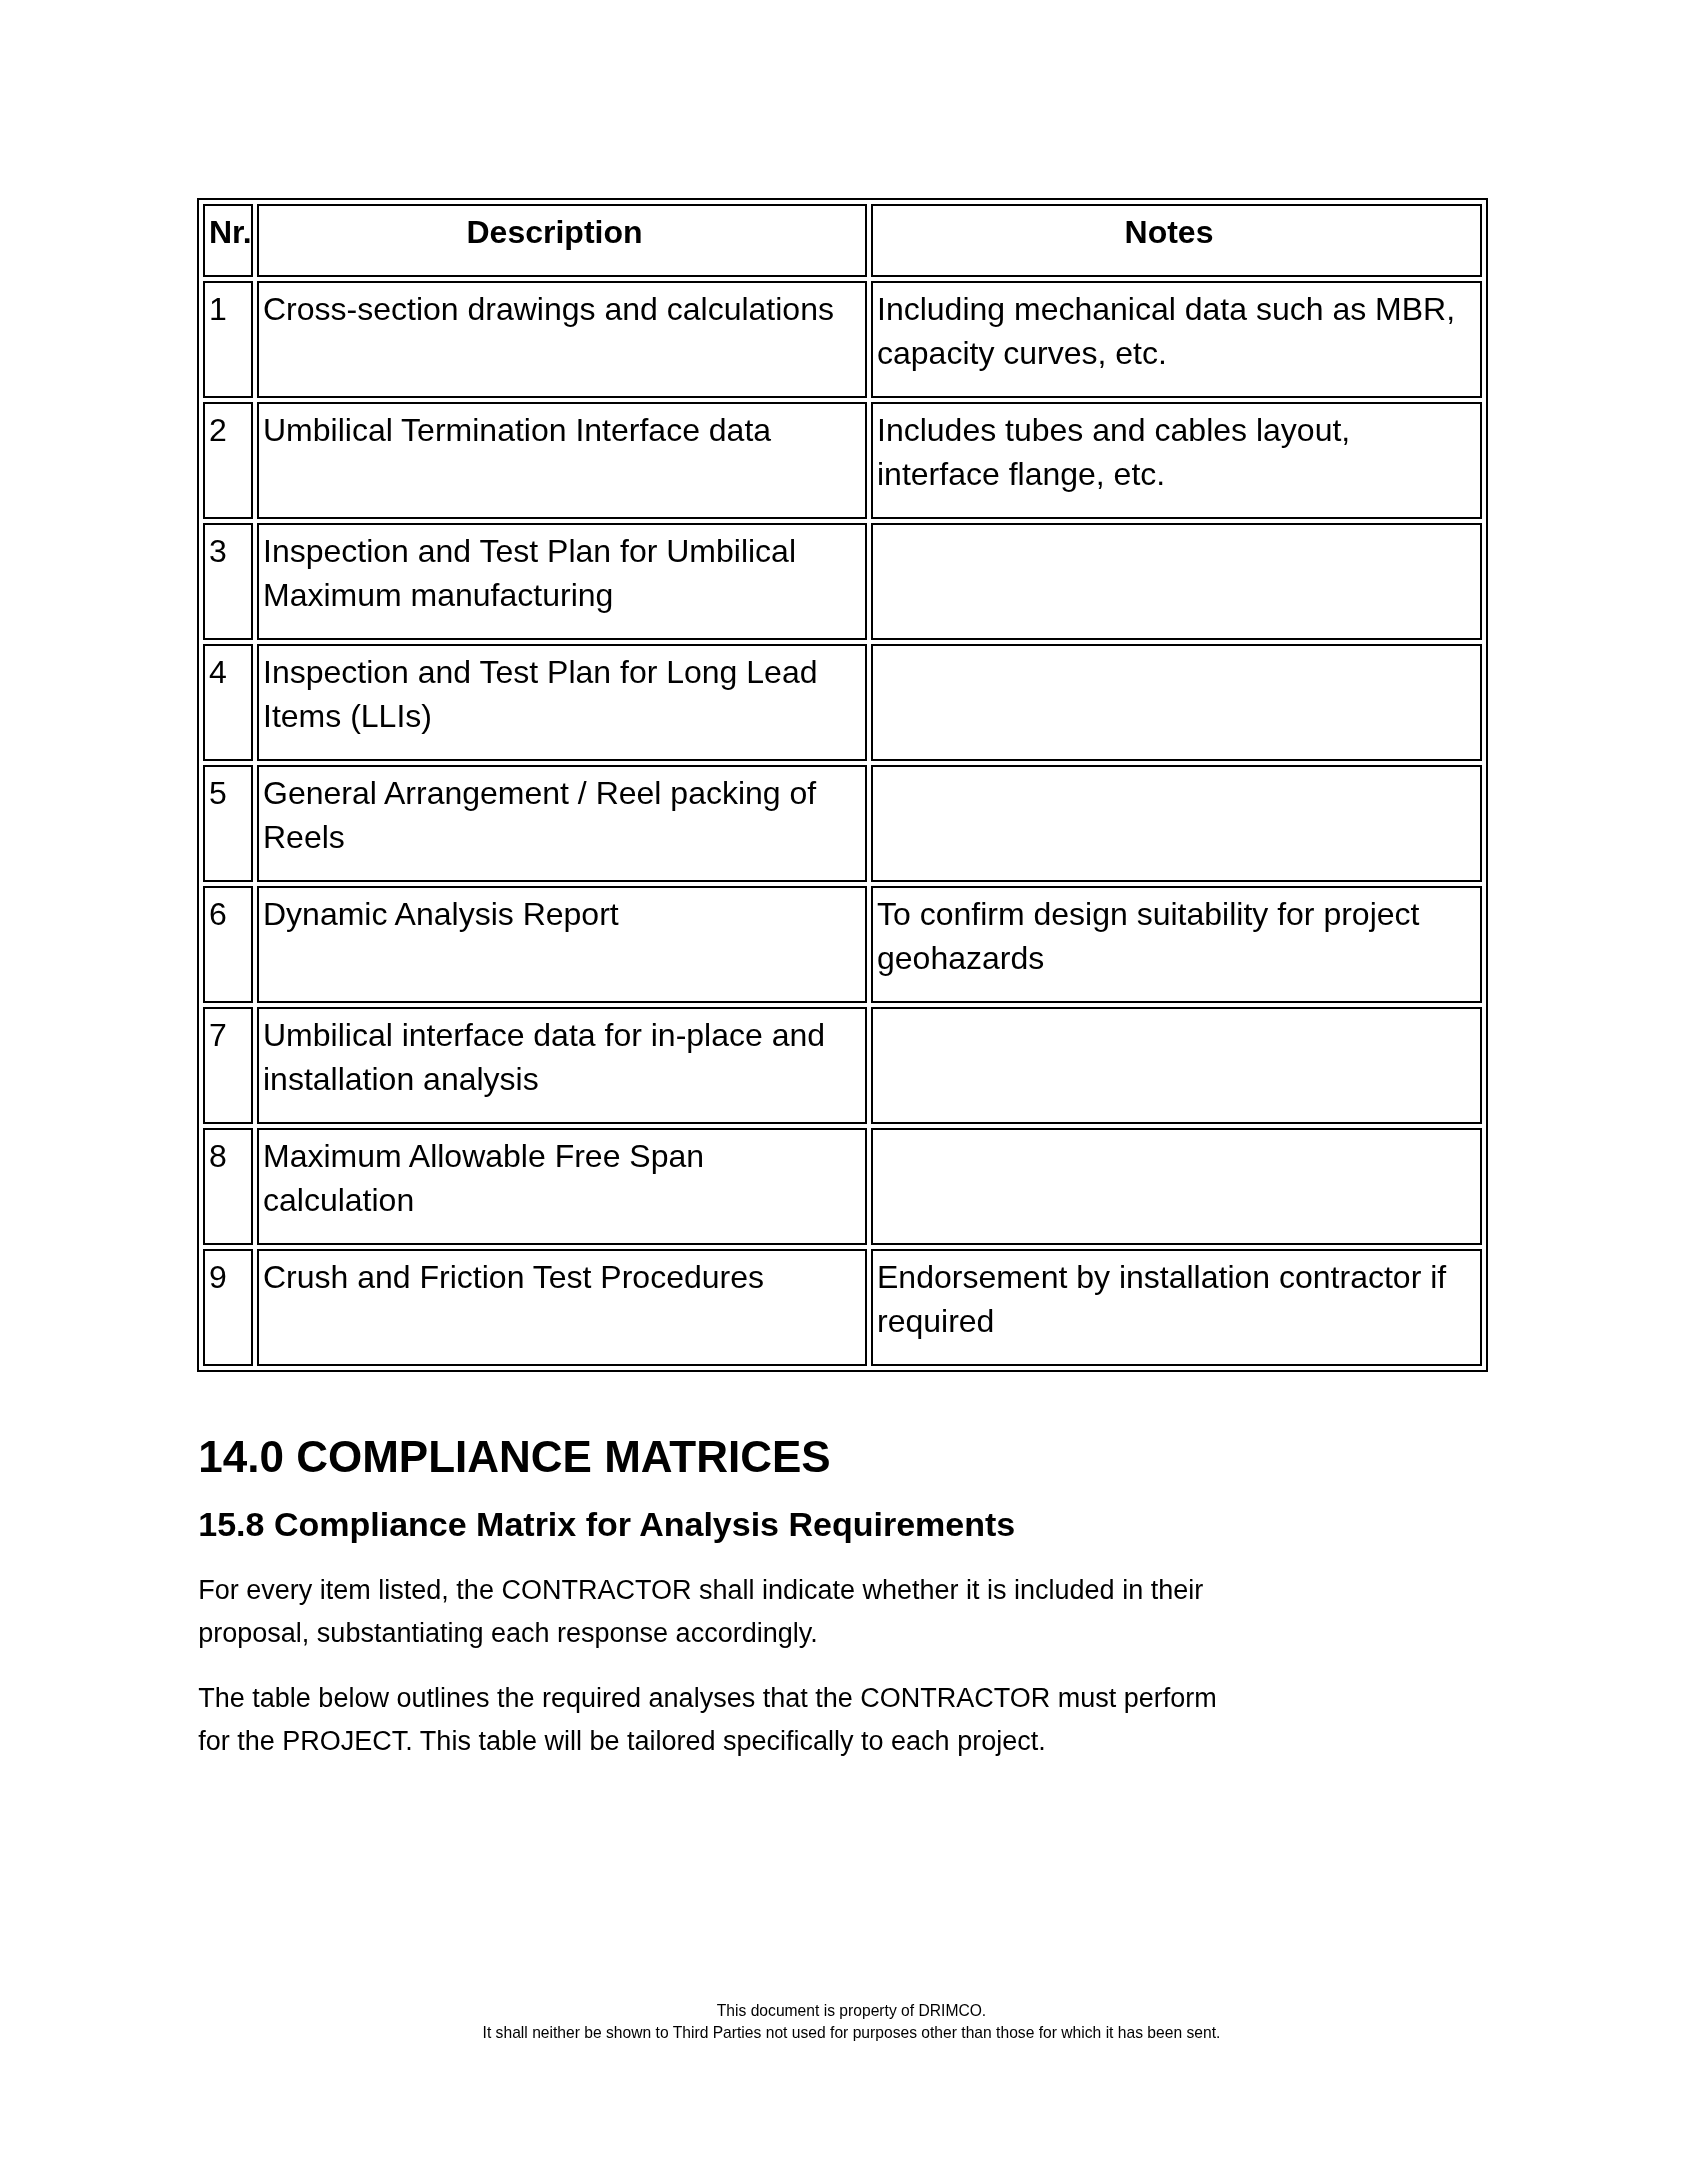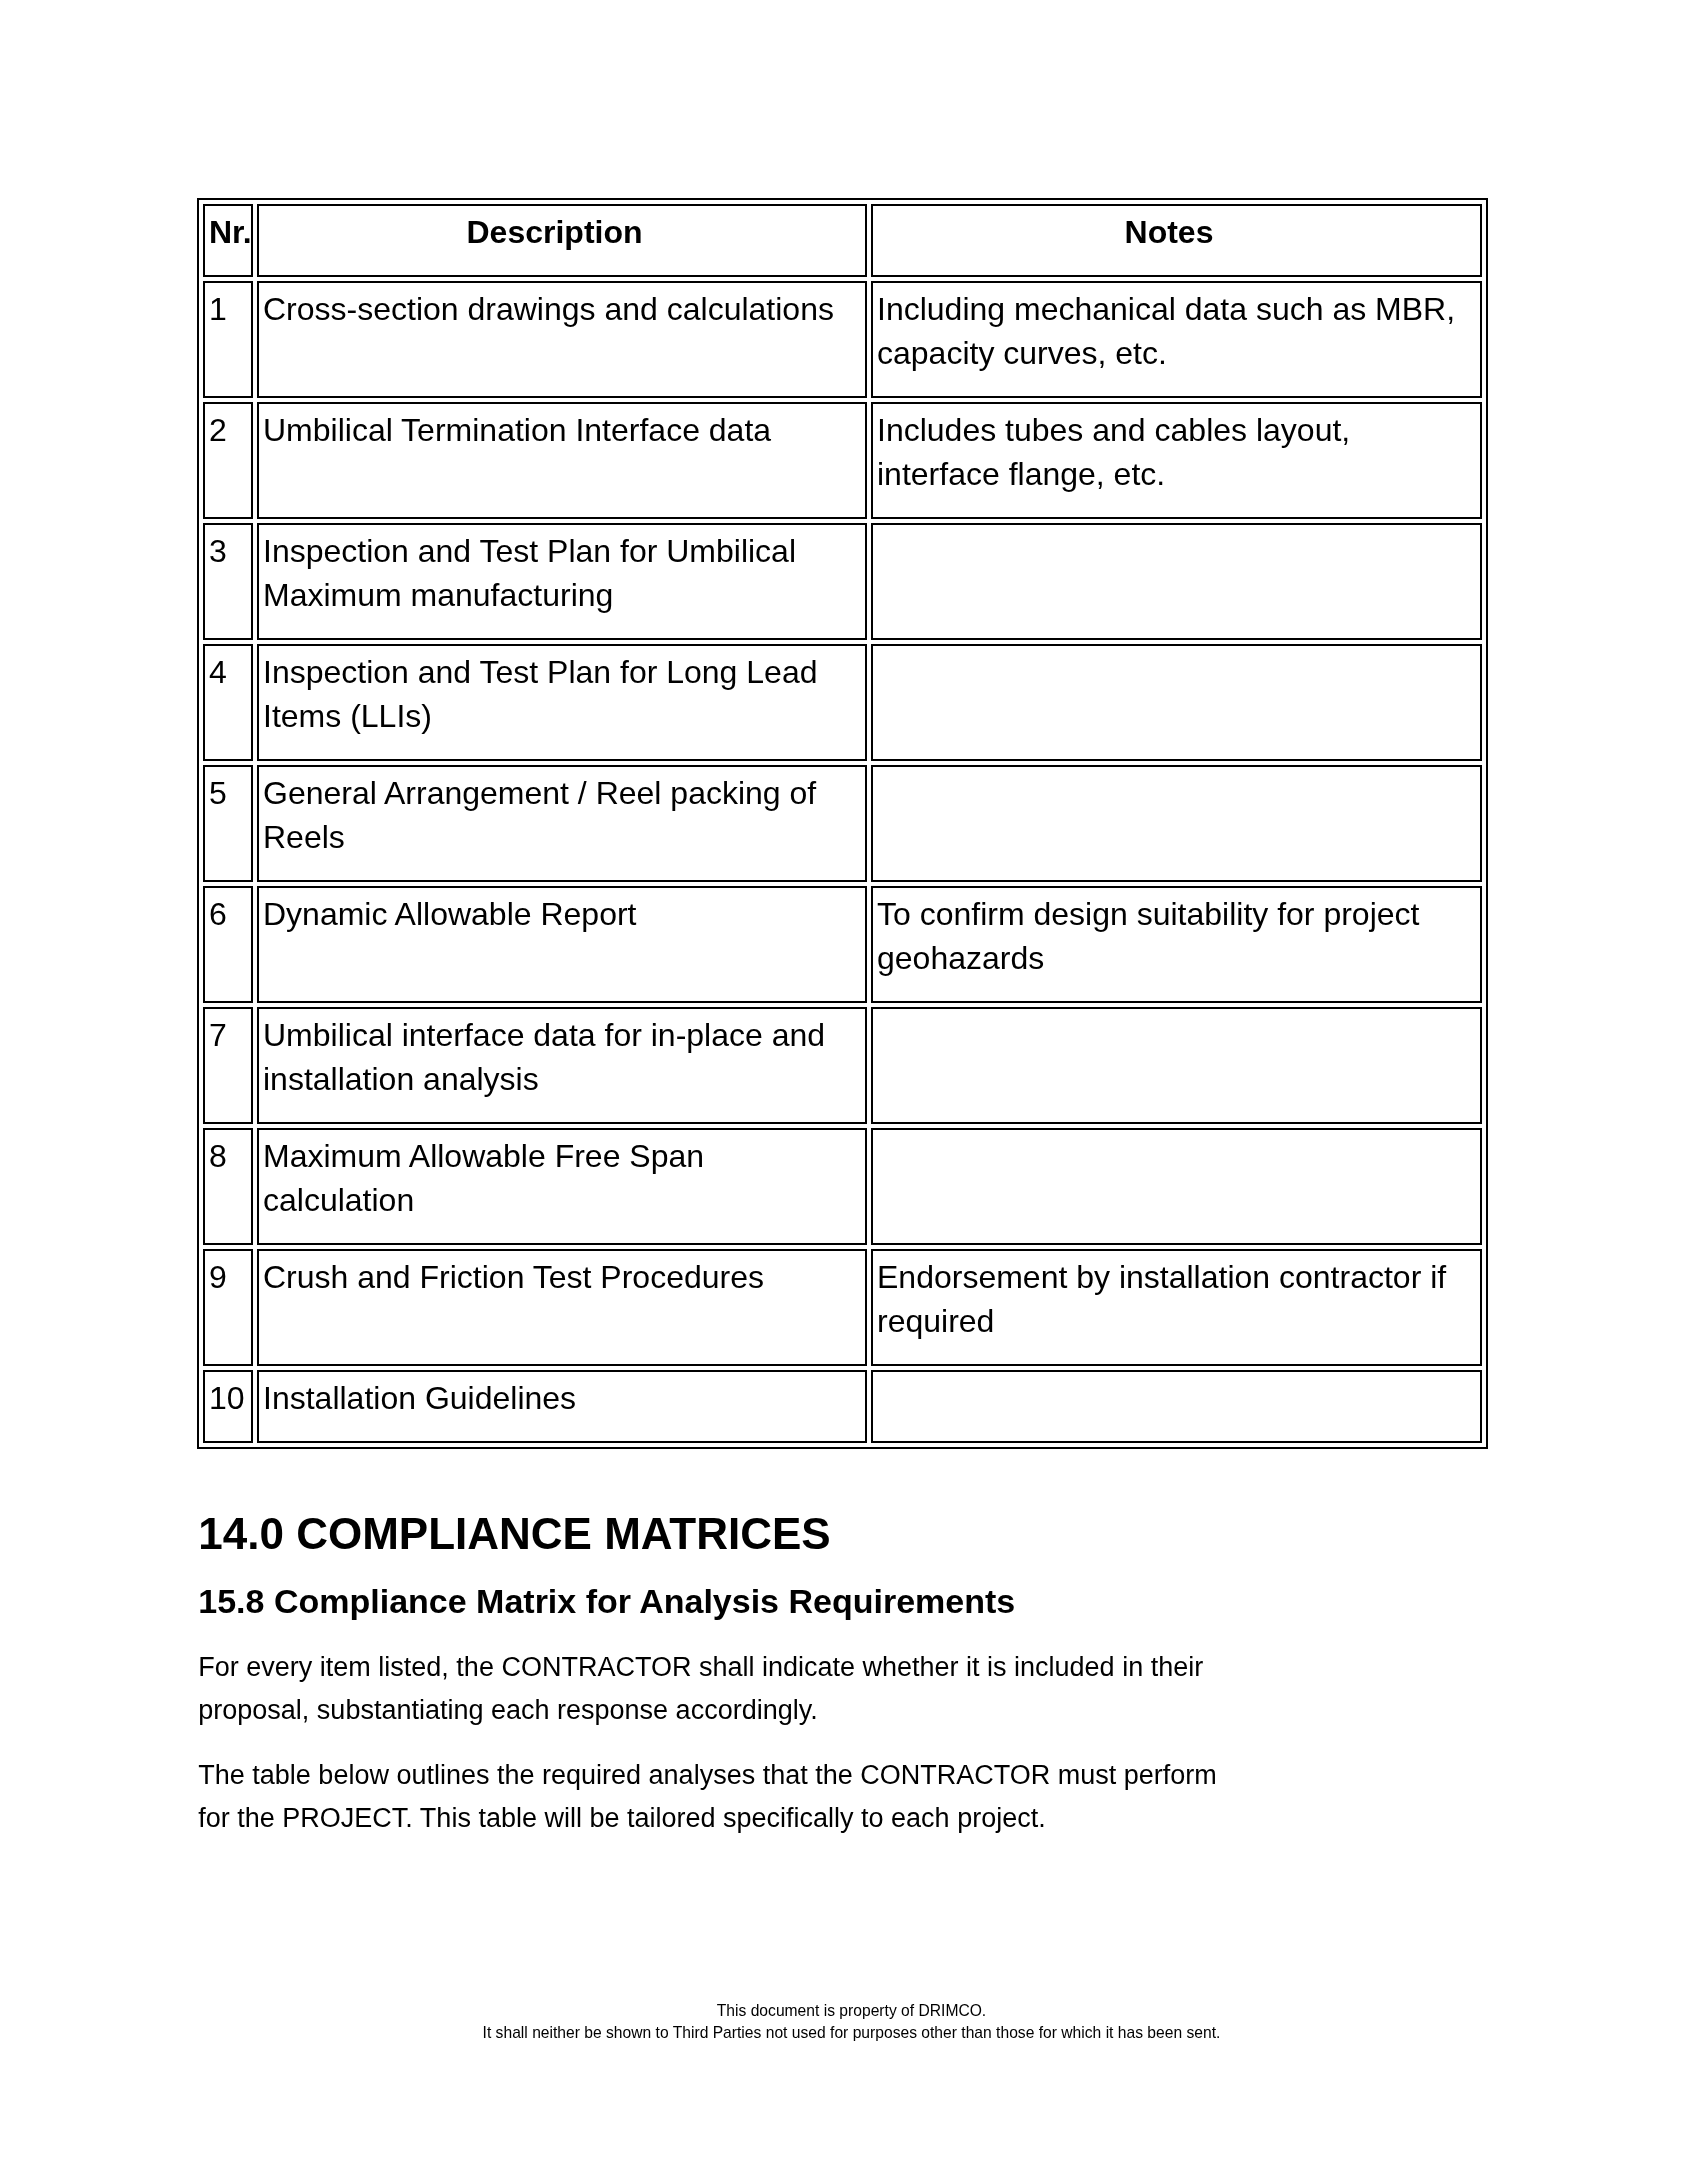--- a/index.html
+++ b/index.html
@@ -121,21 +121,21 @@
           <td class="notes-cell"></td>
         </tr>
         <tr class="r-tall">
           <td class="nr-cell">5</td>
           <td class="desc-cell">General Arrangement / Reel packing of
 Reels</td>
           <td class="notes-cell"></td>
         </tr>
         <tr class="r-tall">
           <td class="nr-cell">6</td>
-          <td class="desc-cell">Dynamic Allowable Report</td>
+          <td class="desc-cell">Dynamic Analysis Report</td>
           <td class="notes-cell">To confirm design suitability for project
 geohazards</td>
         </tr>
         <tr class="r-tall">
           <td class="nr-cell">7</td>
           <td class="desc-cell">Umbilical interface data for in-place and
 installation analysis</td>
           <td class="notes-cell"></td>
         </tr>
         <tr class="r-tall">
@@ -143,25 +143,20 @@
           <td class="desc-cell">Maximum Allowable Free Span
 calculation</td>
           <td class="notes-cell"></td>
         </tr>
         <tr class="r-tall">
           <td class="nr-cell">9</td>
           <td class="desc-cell">Crush and Friction Test Procedures</td>
           <td class="notes-cell">Endorsement by installation contractor if
 required</td>
         </tr>
-        <tr class="r-short">
-          <td class="nr-cell">10</td>
-          <td class="desc-cell">Installation Guidelines</td>
-          <td class="notes-cell"></td>
-        </tr>
       </tbody>
     </table>
 
     <div class="section-heading">14.0 COMPLIANCE MATRICES</div>
     <div class="sub-heading">15.8 Compliance Matrix for Analysis Requirements</div>
     <p class="body-para">For every item listed, the CONTRACTOR shall indicate whether it is included in their
 proposal, substantiating each response accordingly.</p>
     <p class="body-para">The table below outlines the required analyses that the CONTRACTOR must perform
 for the PROJECT. This table will be tailored specifically to each project.</p>
   </div>

